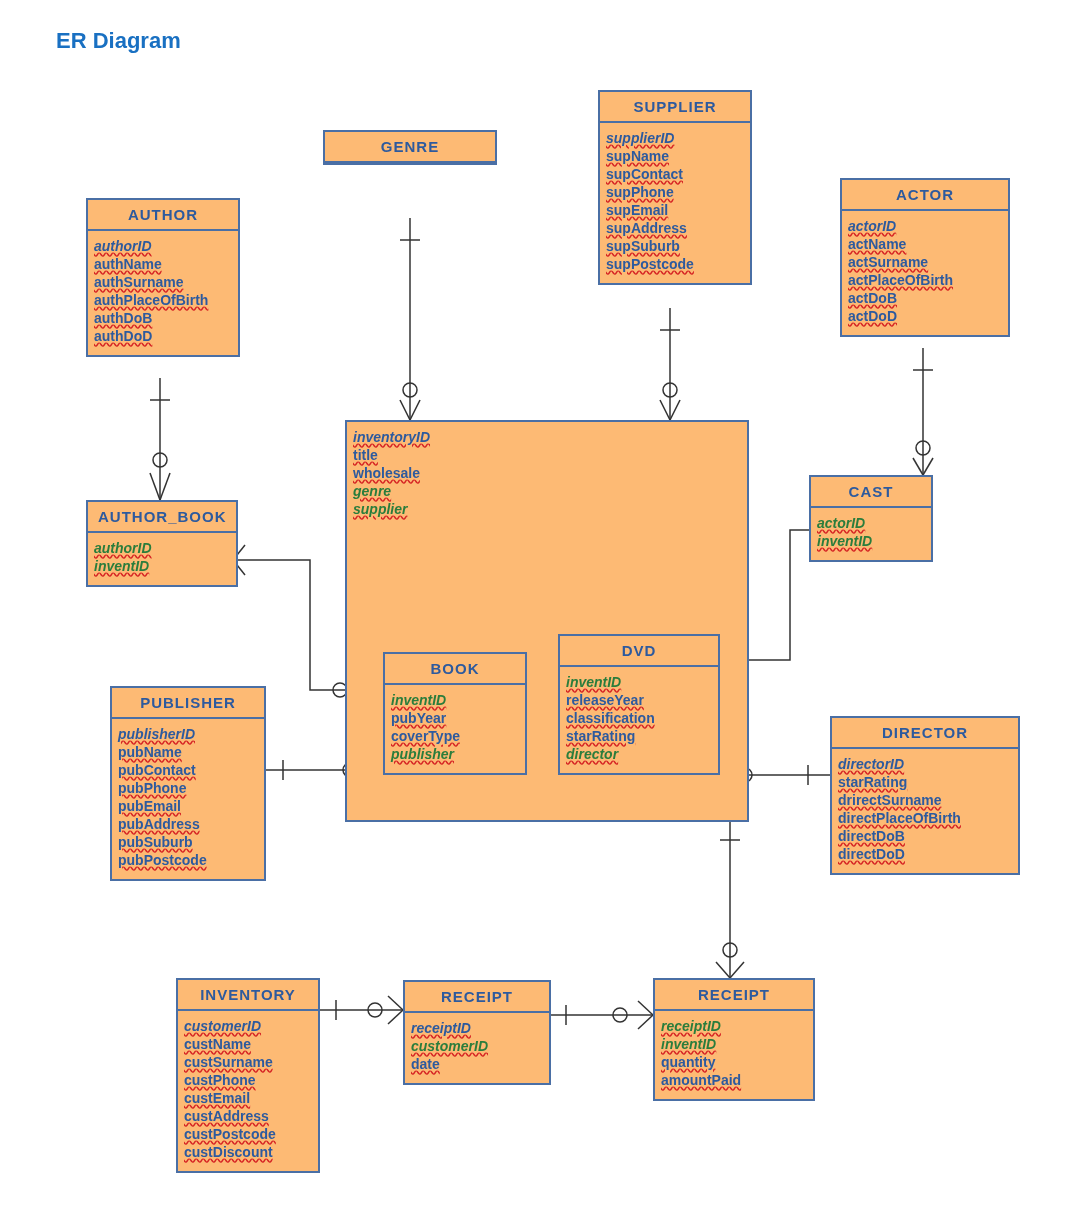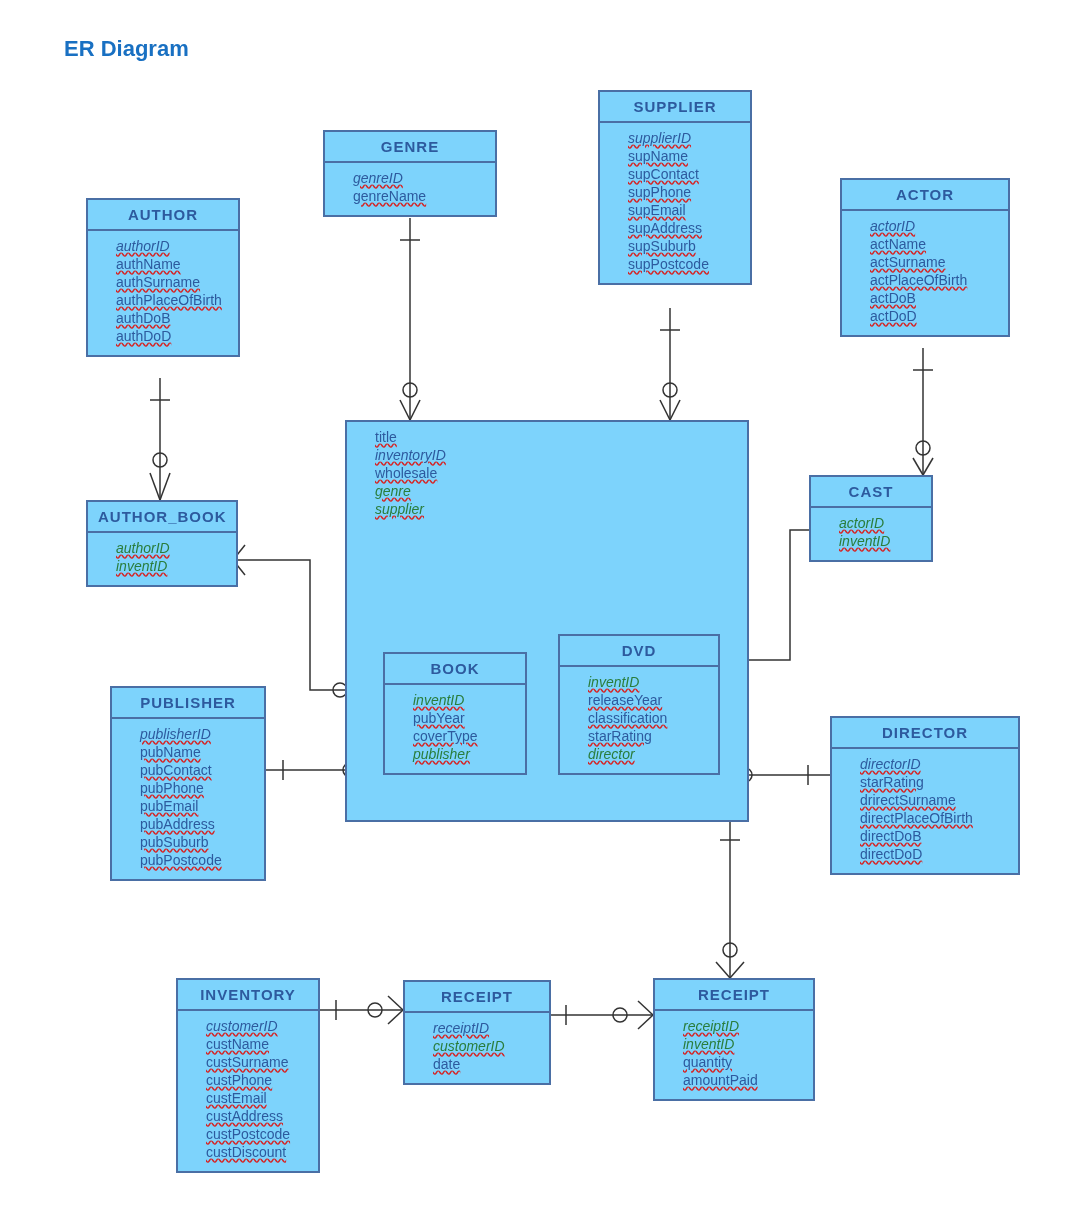--- a/index.html
+++ b/index.html
@@ -1,20 +1,20 @@
 <!DOCTYPE html>
 <html><head>
 <meta charset="utf-8">
 <style>
   body{margin:0;background:#fff;font-family:Arial,Helvetica,sans-serif;color:#1f4e8a;}
   .canvas{position:relative;width:1076px;height:1224px;}
-  h1.title{position:absolute;left:48px;top:20px;margin:16px;font-size:22px;font-weight:bold;color:#1970c2;}
-  .entity{position:absolute;border:2px solid #4a6fa5;background:#7dd3fc;padding:0;}
+  h1.title{position:absolute;left:48px;top:20px;margin:8px;font-size:22px;font-weight:bold;color:#1970c2;}
+  .entity{position:absolute;border:2px solid #4a6fa5;background:#fdba74;padding:0;}
   .entity .hdr{border-bottom:2px solid #4a6fa5;text-align:center;font-weight:bold;color:#2d5a9e;padding:6px 10px;letter-spacing:1px;font-size:15px;}
-  .entity .body{padding:6px 10px 10px 28px;}
+  .entity .body{padding:6px 10px 10px 6px;font-weight:bold;}
   .attr{font-size:14px;line-height:18px;text-decoration:underline;text-decoration-color:#d62323;text-decoration-style:wavy;color:#2d5a9e;white-space:nowrap;}
   .attr.pk{font-style:italic;}
   .attr.fk{color:#2a7d3c;font-style:italic;}
   svg.lines{position:absolute;left:0;top:0;width:1076px;height:1224px;z-index:-1;}
   svg.lines line,svg.lines circle,svg.lines path,svg.lines polyline{stroke:#333;stroke-width:1.5;fill:none;}
 </style>
 </head>
 <body>
 
 <div class="canvas">
@@ -96,24 +96,20 @@
         <div class="attr">authName</div>
         <div class="attr">authSurname</div>
         <div class="attr">authPlaceOfBirth</div>
         <div class="attr">authDoB</div>
         <div class="attr">authDoD</div>
       </div>
     </div>
 
   <div class="entity" style="left:323px;top:130px;width:170px">
       <div class="hdr">GENRE</div>
-      <div class="body">
-        <div class="attr pk">genreID</div>
-        <div class="attr">genreName</div>
-      </div>
     </div>
 
   <div class="entity" style="left:598px;top:90px;width:150px">
       <div class="hdr">SUPPLIER</div>
       <div class="body">
         <div class="attr pk">supplierID</div>
         <div class="attr">supName</div>
         <div class="attr">supContact</div>
         <div class="attr">supPhone</div>
         <div class="attr">supEmail</div>
@@ -138,22 +134,22 @@
   <div class="entity" style="left:86px;top:500px;width:148px">
       <div class="hdr">AUTHOR_BOOK</div>
       <div class="body">
         <div class="attr pk fk">authorID</div>
         <div class="attr pk fk">inventID</div>
       </div>
     </div>
 
   <div class="entity" style="left:345px;top:420px;width:400px;height:398px">
       <div class="body">
+        <div class="attr pk">inventoryID</div>
         <div class="attr">title</div>
-        <div class="attr pk">inventoryID</div>
         <div class="attr">wholesale</div>
         <div class="attr fk">genre</div>
         <div class="attr fk">supplier</div>
       </div>
     </div>
 
   <div class="entity" style="left:809px;top:475px;width:120px">
       <div class="hdr">CAST</div>
       <div class="body">
         <div class="attr pk fk">actorID</div>

